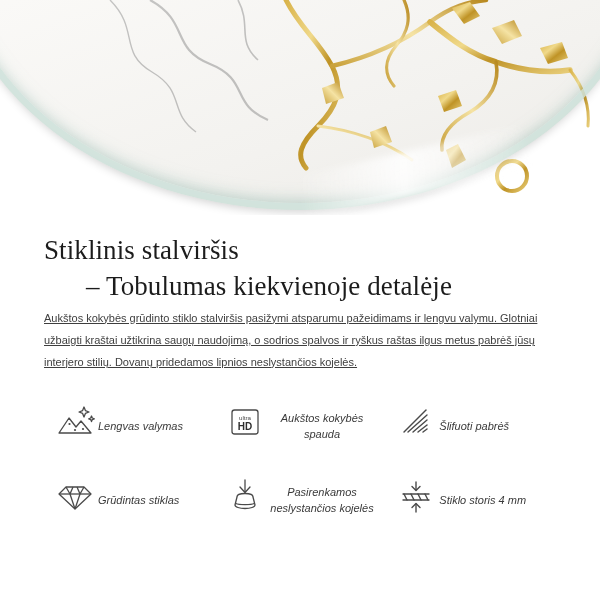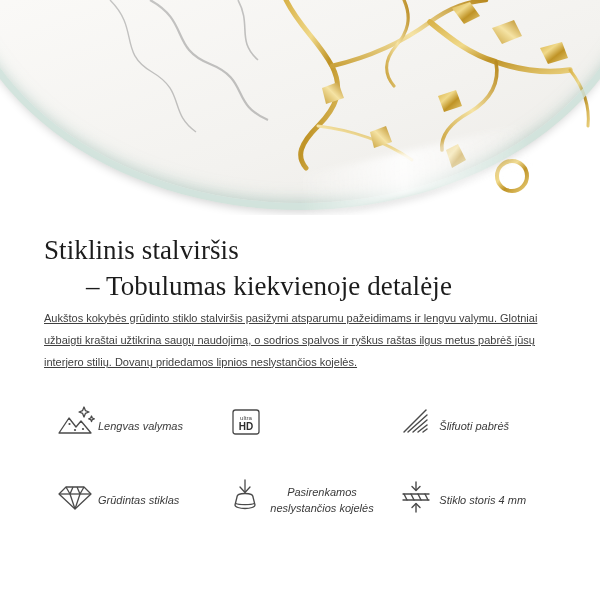--- a/index.html
+++ b/index.html
@@ -201,20 +201,21 @@
       </div>
 
       <div class="feature">
         <div class="feature-icon">
           <svg width="44" height="40" viewBox="0 0 44 40">
             <rect x="9" y="8" width="26" height="24" rx="2.5" fill="none" stroke="#4a4a4a" stroke-width="1.3"></rect>
             <text x="22" y="18" text-anchor="middle" font-family="Liberation Sans, sans-serif" font-size="6.2" fill="#4a4a4a">ultra</text>
             <text x="22" y="28" text-anchor="middle" font-family="Liberation Sans, sans-serif" font-size="10" font-weight="bold" fill="#2e2e2e">HD</text>
           </svg>
         </div>
+        <div class="feature-label">Aukštos kokybės spauda</div>
       </div>
 
       <div class="feature">
         <div class="feature-icon">
           <svg width="44" height="40" viewBox="0 0 44 40" stroke="#4a4a4a" stroke-width="1.4" fill="none" stroke-linecap="round">
             <path d="M10 30 L32 8"></path>
             <path d="M14 30 L33 13"></path>
             <path d="M19 30 L33 18"></path>
             <path d="M24 30 L33 23"></path>
             <path d="M29 30 L33 27"></path>

